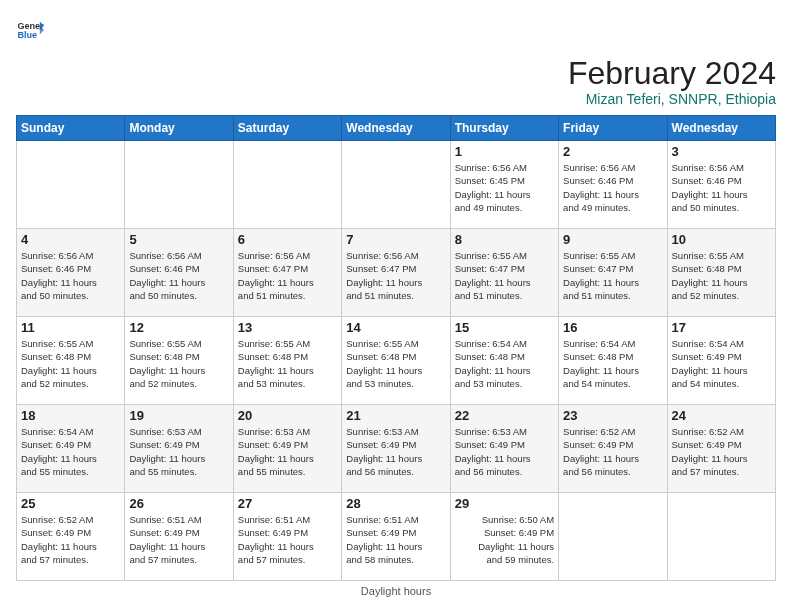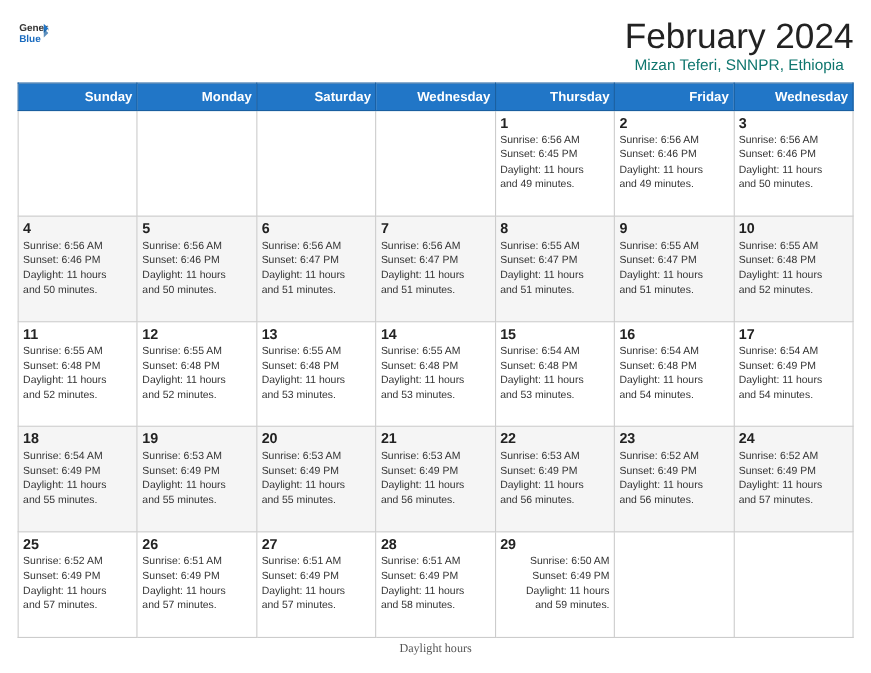--- a/index.html
+++ b/index.html
@@ -26,21 +26,22 @@
     .logo {
       display: flex;
       align-items: center;
       gap: 4px;
     }
     .logo-icon {
       width: 28px;
       height: 28px;
     }
     .title-block {
-      text-align: center;
+      text-align: right;
+      margin-top: 40px;
     }
     .month-title {
       font-size: 32px;
       font-weight: 300;
       color: #222;
       line-height: 1.1;
     }
     .location {
       font-size: 14px;
       color: #0f766e;
@@ -51,21 +52,21 @@
       border-collapse: collapse;
       width: 100%;
       table-layout: fixed;
     }
     .calendar th {
       background: #2176c7;
       color: #fff;
       font-size: 12px;
       font-weight: bold;
       padding: 5px 4px;
-      text-align: right;
+      text-align: left;
       border: 1px solid #1a5fa0;
     }
     .calendar td {
       border: 1px solid #ccc;
       vertical-align: top;
       padding: 3px 4px;
       font-size: 10px;
       color: #333;
       background: #fff;
       height: 88px;
@@ -85,21 +86,20 @@
       line-height: 1.4;
     }
     .empty-cell {
       background: #fff !important;
     }
     .footer-note {
       font-size: 11px;
       color: #555;
       text-align: center;
       margin-top: 4px;
-      font-family: Liberation Serif, serif;
     }
   </style>
 </head>
 <body>
 
 <div class="page">
   <div class="header">
     <div class="logo">
       <svg class="logo-icon" viewBox="0 0 40 40" xmlns="http://www.w3.org/2000/svg">
         <text x="2" y="18" font-size="13" font-weight="bold" fill="#333">General</text>

